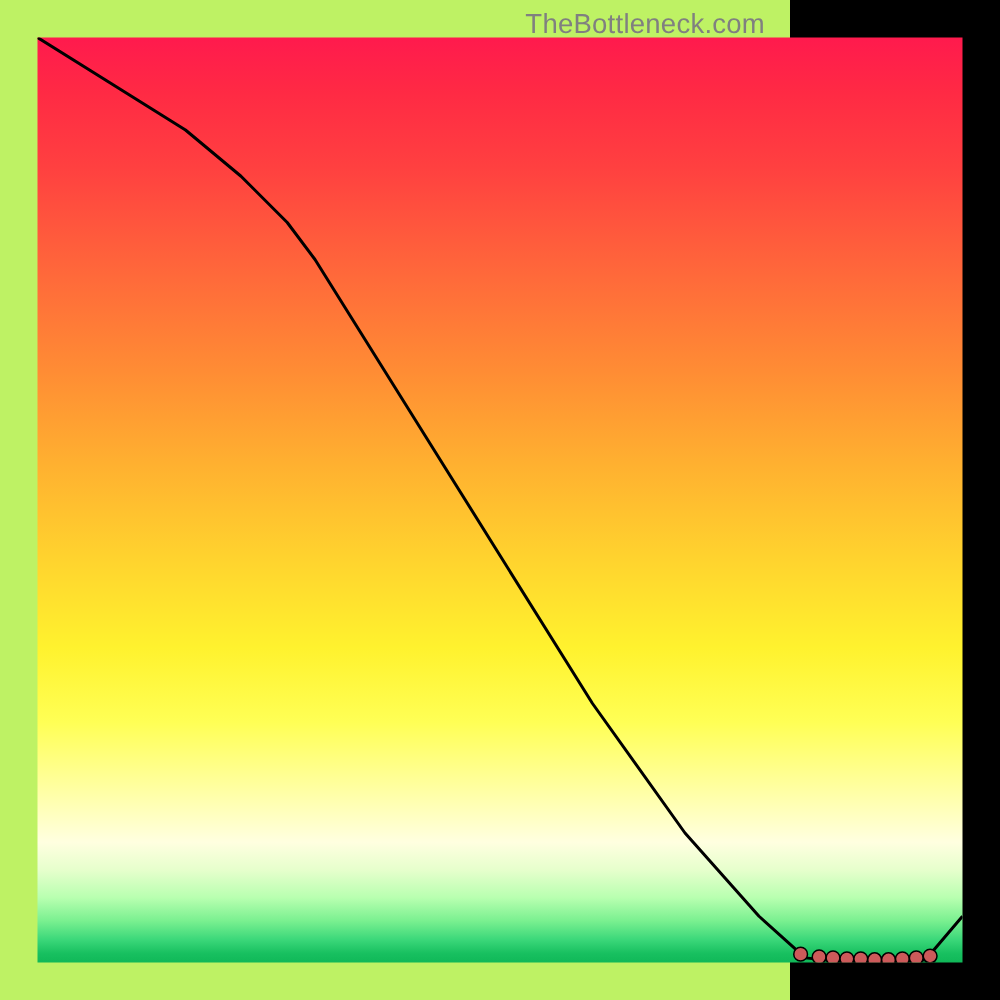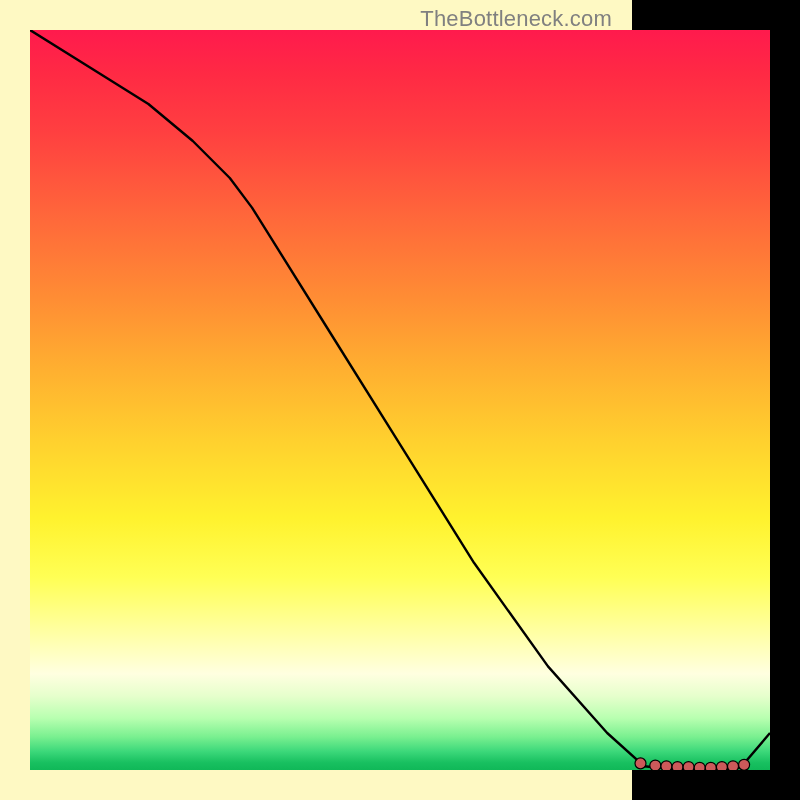--- a/index.html
+++ b/index.html
@@ -8,21 +8,21 @@
     width: 800px;
     height: 800px;
     background: #000;
     overflow: hidden;
     font-family: Arial, Helvetica, sans-serif;
   }
   .stage {
     position: relative;
     width: 632px;
     height: 800px;
-    background: #fef9c3;
+    background: #bef264;
   }
   .plot-area {
     position: absolute;
     left: 30px;
     top: 30px;
     width: 740px;
     height: 740px;
   }
   .gradient-bg {
     position: absolute;

